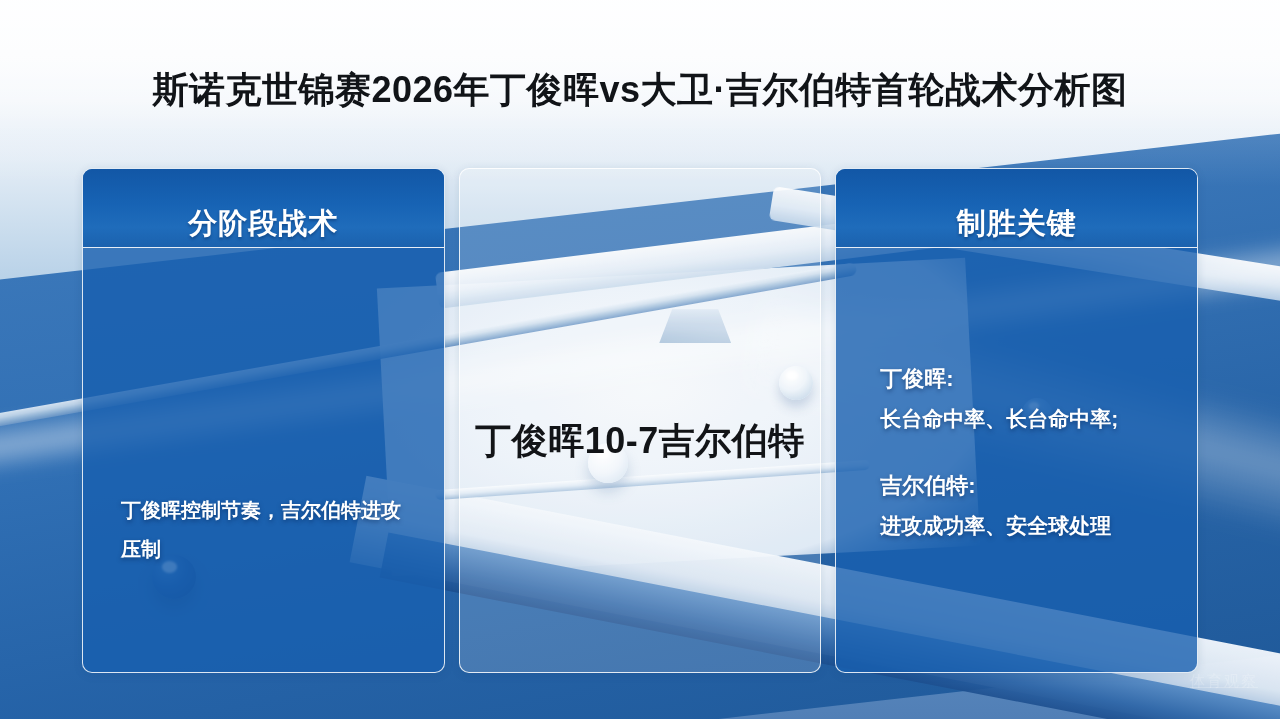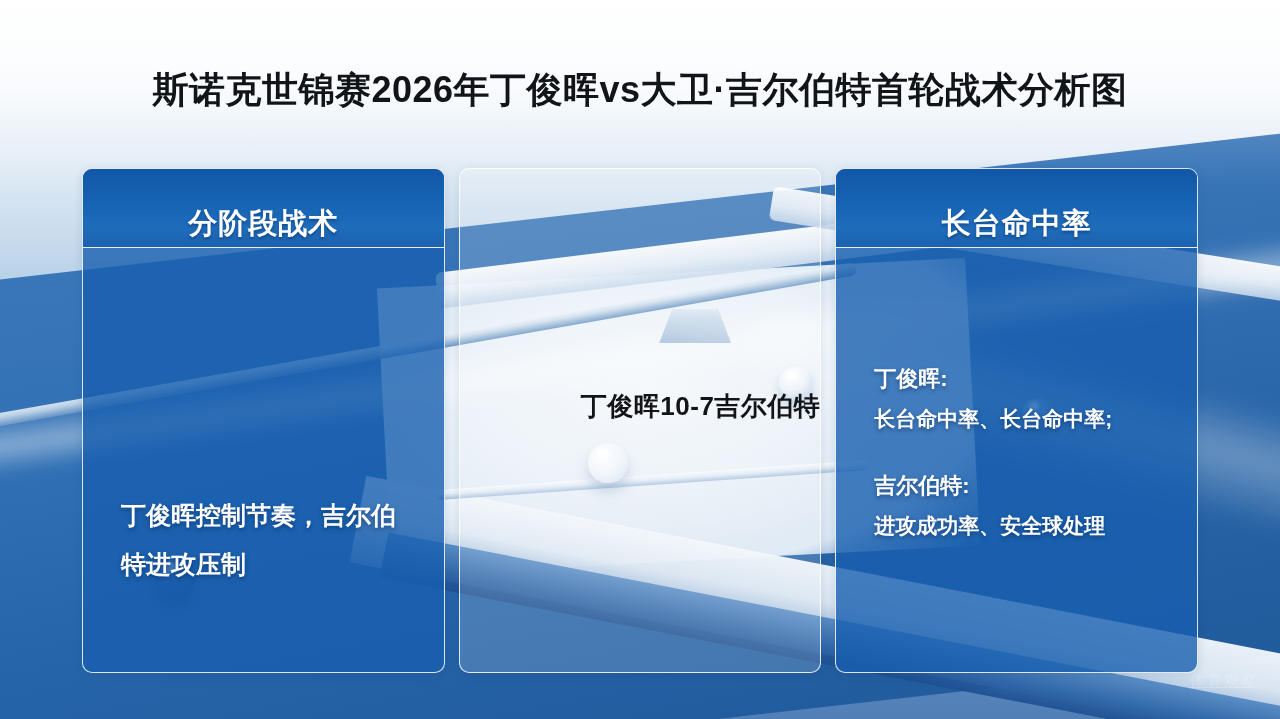--- a/index.html
+++ b/index.html
@@ -284,43 +284,43 @@
     font-size: 22px;
     font-weight: 700;
     color: #ffffff;
     text-shadow: 0 2px 4px rgba(0,30,75,0.5);
   }
   .c1-text {
     position: absolute;
     left: 38px;
     right: 26px;
     top: 243px;
-    font-size: 25px;
+    font-size: 20px;
     font-weight: 600;
     line-height: 1.95;
     color: #ffffff;
     text-shadow: 0 2px 4px rgba(0,30,75,0.5);
   }
 
   
   .c2-score {
     position: absolute;
     left: 0; right: 0;
-    top: 220px;
-    text-align: right;
-    font-size: 26px;
+    top: 248px;
+    text-align: center;
+    font-size: 36px;
     font-weight: 700;
     color: #121417;
     letter-spacing: 0.5px;
   }
 
   
   .c3-block {
     position: absolute;
-    left: 38px;
+    left: 44px;
     right: 22px;
   }
   .c3-block.one { top: 116px; }
   .c3-block.two { top: 223px; }
   .c3-name {
     font-size: 22px;
     font-weight: 700;
     color: #ffffff;
     margin-bottom: 10px;
     text-shadow: 0 2px 4px rgba(0,30,75,0.5);
@@ -386,21 +386,21 @@
     </div>
 
     <div class="card card-clear">
       <div class="card-body">
         <div class="c2-score">丁俊晖10-7吉尔伯特</div>
       </div>
     </div>
 
     <div class="card card-tinted">
       <div class="card-head">
-        <span class="card-head-title">长台命中率</span>
+        <span class="card-head-title">制胜关键</span>
       </div>
       <div class="card-body">
         <div class="c3-block one">
           <div class="c3-name">丁俊晖:</div>
           <div class="c3-detail">长台命中率、长台命中率;</div>
         </div>
         <div class="c3-block two">
           <div class="c3-name">吉尔伯特:</div>
           <div class="c3-detail">进攻成功率、安全球处理</div>
         </div>

